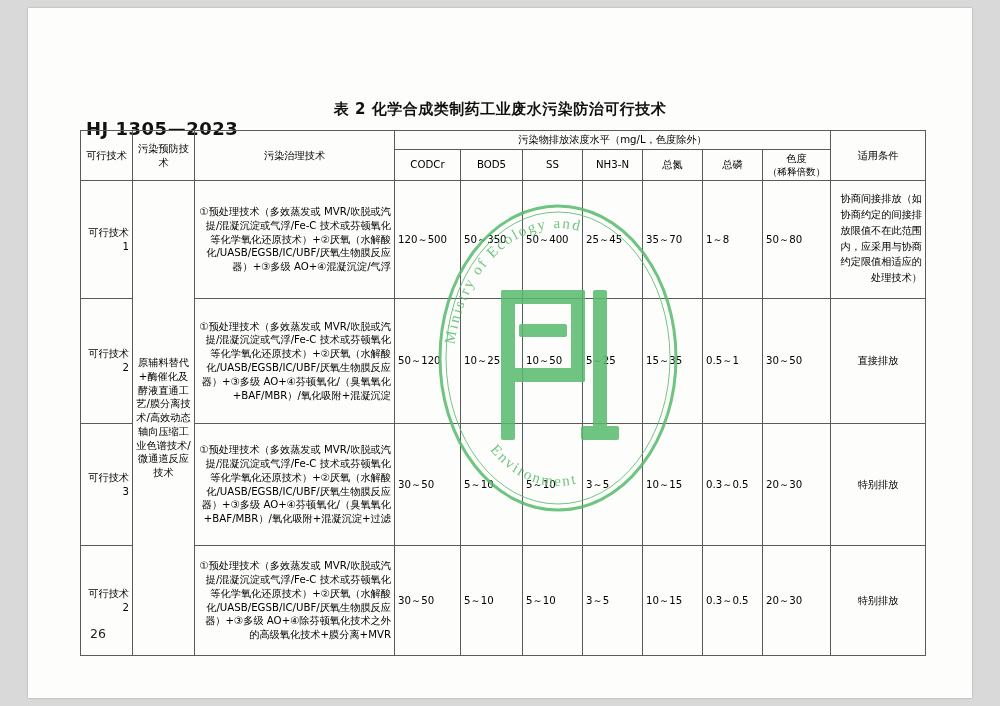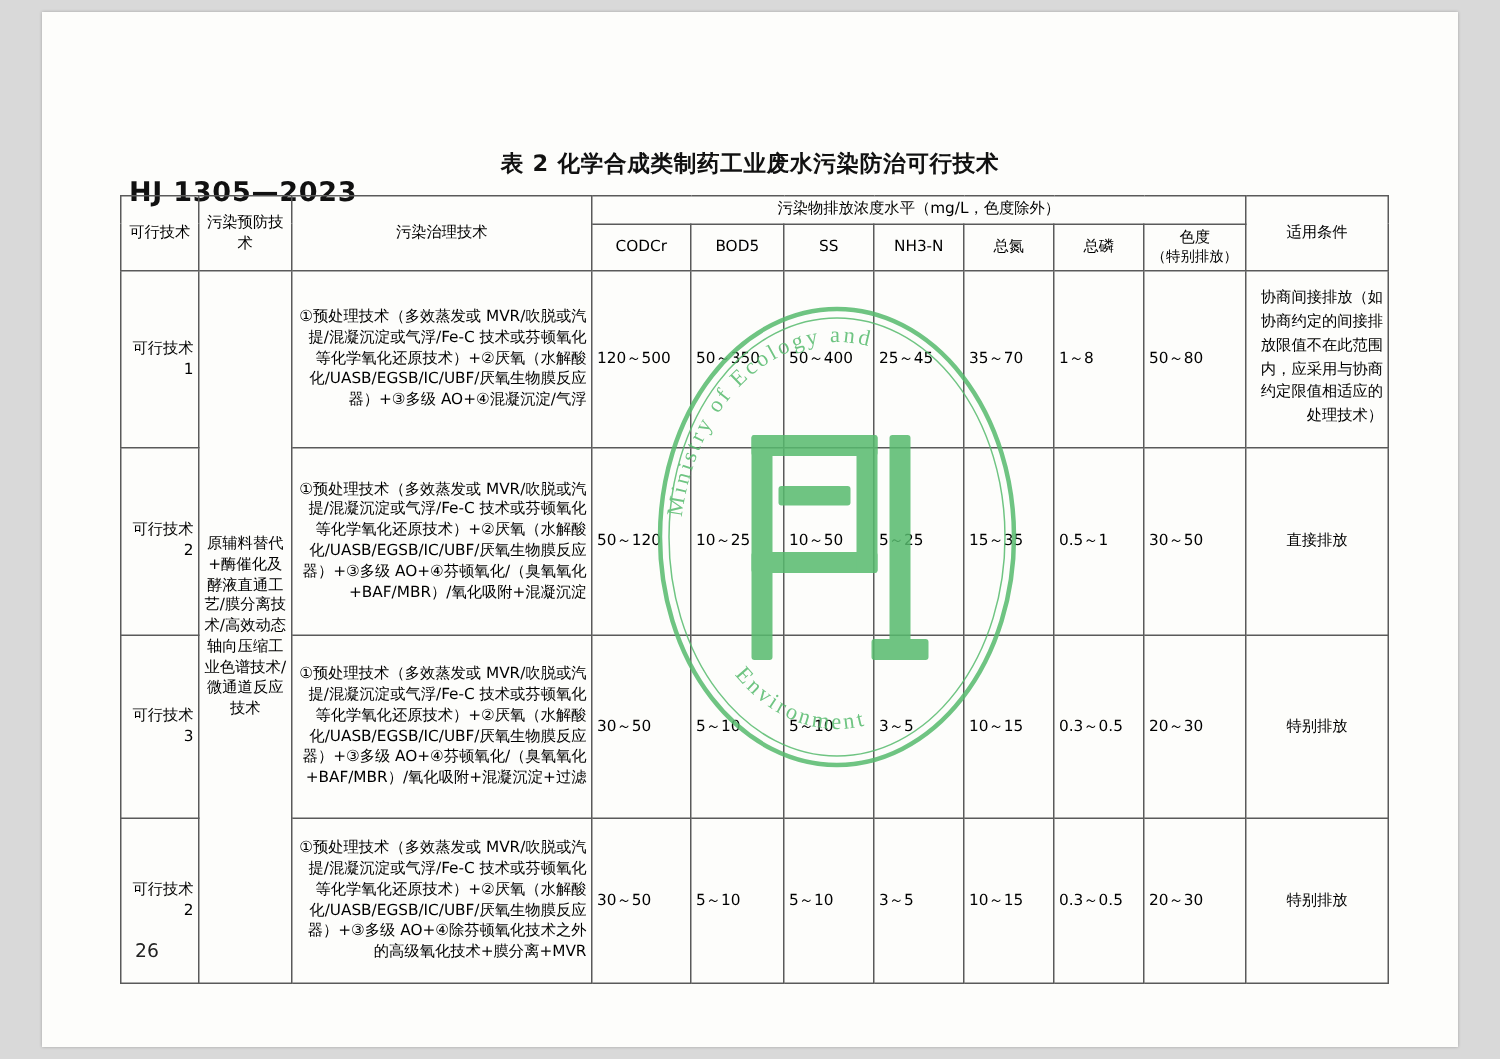--- a/index.html
+++ b/index.html
@@ -154,21 +154,21 @@
         </tr>
         <tr>
           <td class="c-head">CODCr</td>
           <td class="c-head">BOD5</td>
           <td class="c-head">SS</td>
           <td class="c-head">NH3-N</td>
           <td class="c-head">总氮</td>
           <td class="c-head">总磷</td>
           <td class="c-head">
             <span>色度</span>
-            <span class="small2">（特别排放）</span>
+            <span class="small2">（稀释倍数）</span>
           </td>
         </tr>
       </thead>
       <tbody>
         <tr style="height:118px">
           <td class="col-tech">可行技术 1</td>
           <td class="col-pre" rowspan="4">原辅料替代+酶催化及酵液直通工艺/膜分离技术/高效动态轴向压缩工业色谱技术/微通道反应技术</td>
           <td class="col-treat">①预处理技术（多效蒸发或 MVR/吹脱或汽提/混凝沉淀或气浮/Fe-C 技术或芬顿氧化等化学氧化还原技术）+②厌氧（水解酸化/UASB/EGSB/IC/UBF/厌氧生物膜反应器）+③多级 AO+④混凝沉淀/气浮</td>
           <td class="num">120～500</td>
           <td class="num">50～350</td>

